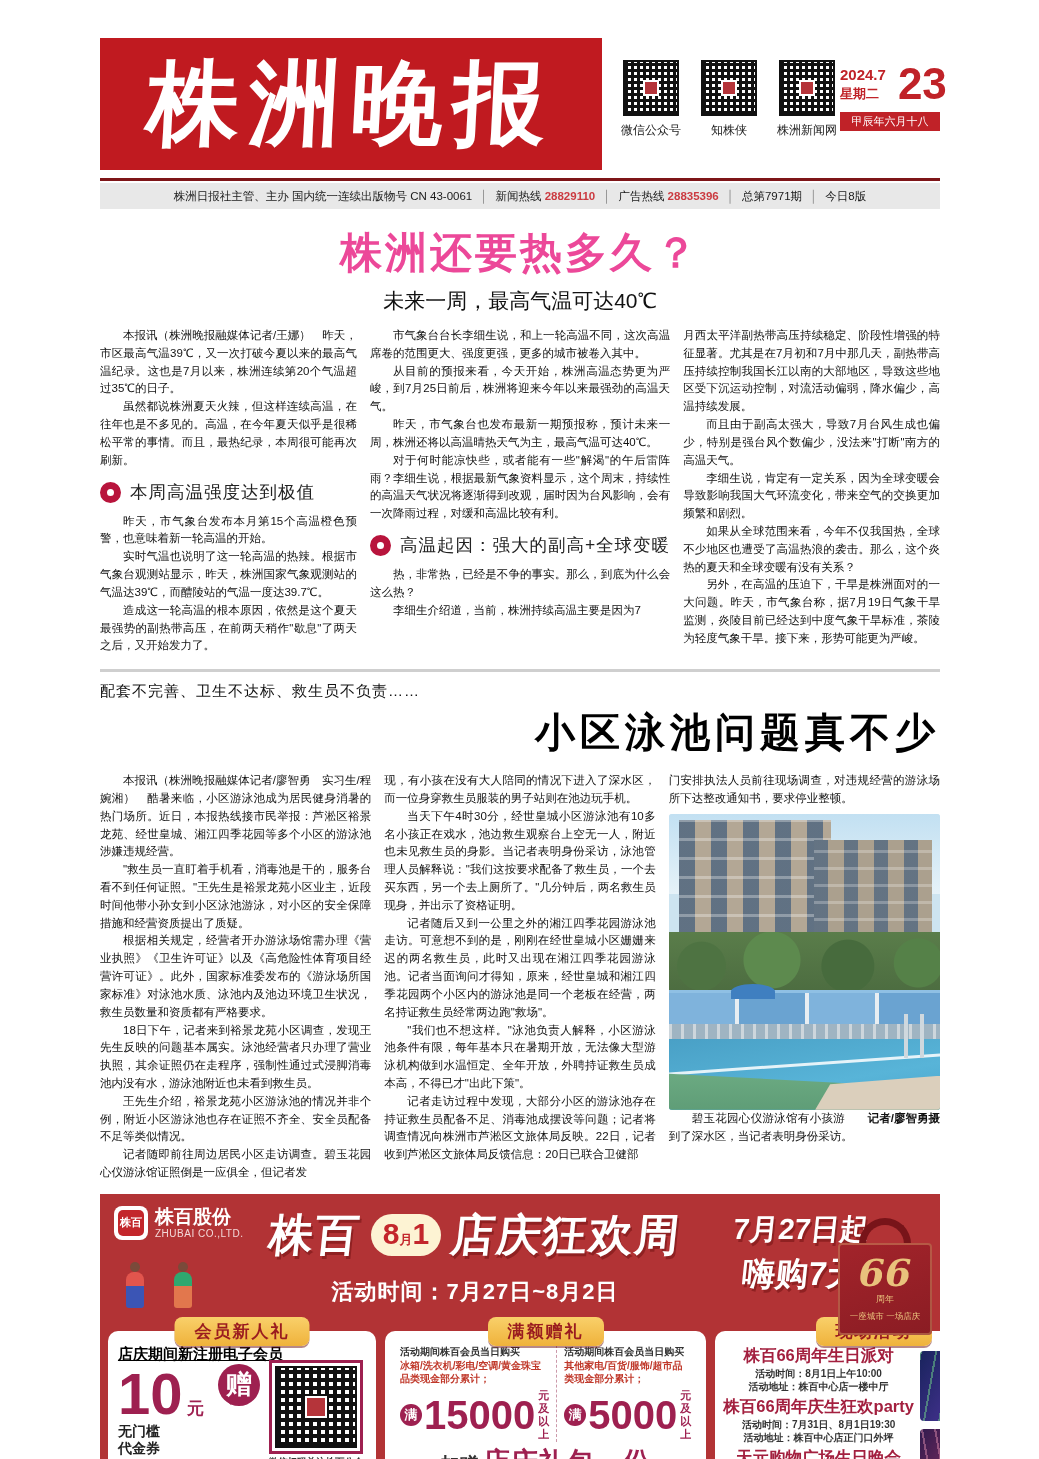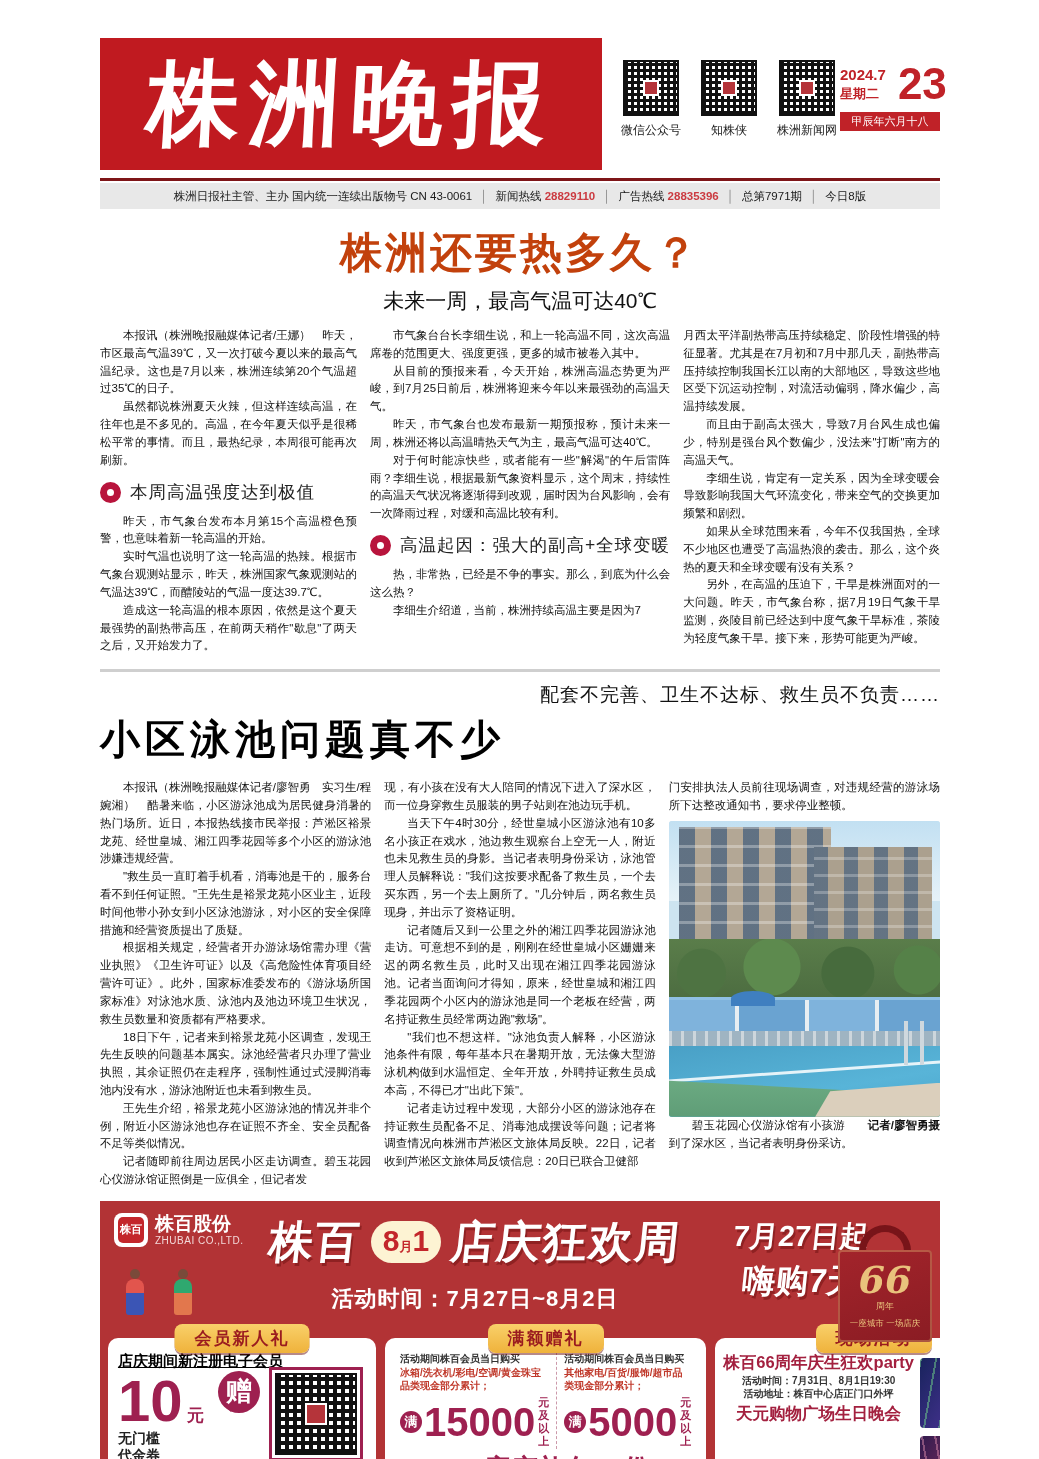--- a/index.html
+++ b/index.html
@@ -34,34 +34,34 @@
            padding:2px 4px; text-align:center; white-space:nowrap; }
 
   .rule-dark { height:3px; background:#7e1518; margin-top:6px; }
   .info-strip { margin-top:2px; background:#e8e8e8; height:26px; line-height:26px;
                 text-align:center; font-size:11.5px; color:#1a1a1a; white-space:nowrap; }
   .info-strip .sep { color:#888; margin:0 8px; }
   .info-strip .red { color:#cb3a40; font-weight:bold; }
 
   
   .headline1 { margin:16px 0 0; text-align:center; font-size:42px; font-weight:900;
-               letter-spacing:3px; color:#c2410c; }
+               letter-spacing:3px; color:#ec4899; }
   .subheadline1 { margin:6px 0 0; text-align:center; font-size:21px; font-weight:400; color:#111; }
   .cols { display:flex; gap:13px; margin-top:12px; }
   .col { flex:1; font-size:11.5px; line-height:1.55; text-align:justify; color:#111; }
   .col p { margin:0; text-indent:2em; }
   .sec-head { display:flex; align-items:center; gap:9px; margin:9px 0 7px; }
   .ring { width:21px; height:21px; border:7px solid #b8143c; border-radius:50%; flex:none; }
   .sec-title { font-size:17.5px; color:#222; letter-spacing:1px; white-space:nowrap; }
 
   .divider { height:3px; background:#cfcfcf; margin:14px 0 10px; }
 
   
-  .kicker { text-align:right; font-size:19px; color:#111; letter-spacing:1px; }
-  .headline2 { margin:4px 0 10px; text-align:left; font-family:"Liberation Serif", serif;
+  .kicker { text-align:left; font-size:15px; color:#111; letter-spacing:1px; }
+  .headline2 { margin:4px 0 10px; text-align:right; font-family:"Liberation Serif", serif;
                font-size:40px; font-weight:900; letter-spacing:5px; color:#000; }
   .noindent { text-indent:0 !important; }
   .caption { margin:6px 0 0; font-size:11.5px; line-height:1.55; text-indent:2em;
              font-family:"Liberation Serif", serif; }
   .credit { float:right; font-family:"Liberation Sans", sans-serif; font-weight:bold; }
 
   
   .ph { position:relative; width:100%; height:296px; margin-top:6px; overflow:hidden;
         border-radius:3px; background:#cde4f0; }
   .ph-sky { position:absolute; left:0; right:0; top:0; height:80px;
@@ -431,20 +431,25 @@
             <span class="bonus">店庆礼包一份</span>
           </div>
 
         </div>
 
         <div class="panel panel3">
           <div class="tab">现场活动</div>
           <div class="p3-body">
             <div class="p3-events">
               <div>
+                <div class="ev-title">株百66周年生日派对</div>
+                <div class="ev-line">活动时间：8月1日上午10:00</div>
+                <div class="ev-line">活动地址：株百中心店一楼中厅</div>
+              </div>
+              <div>
                 <div class="ev-title">株百66周年庆生狂欢party</div>
                 <div class="ev-line">活动时间：7月31日、8月1日19:30</div>
                 <div class="ev-line">活动地址：株百中心店正门口外坪</div>
               </div>
               <div>
                 <div class="ev-title">天元购物广场生日晚会</div>
 
               </div>
             </div>
             <div class="p3-photos">

